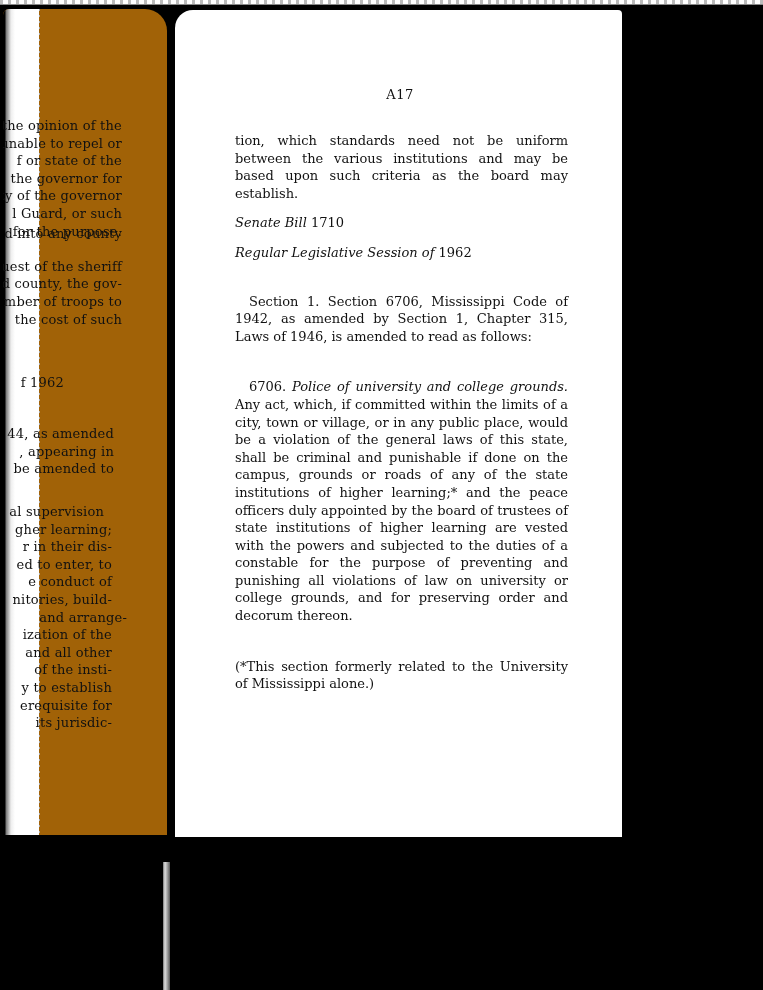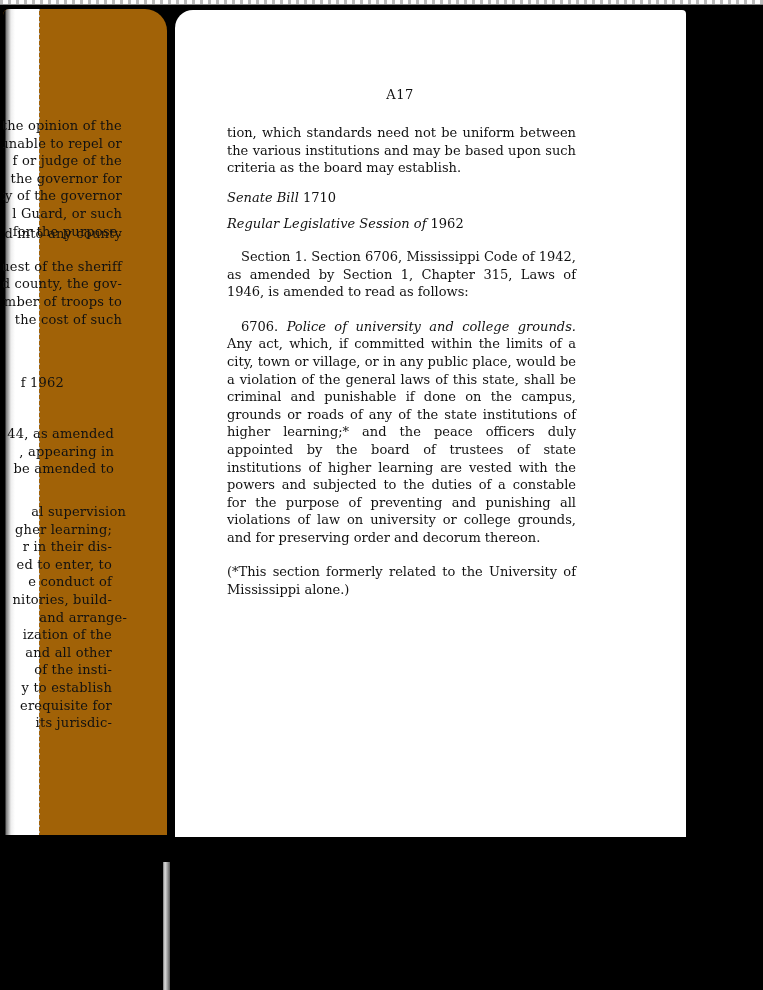--- a/index.html
+++ b/index.html
@@ -63,21 +63,21 @@
     }
     .gutter-shadow {
       position: absolute;
       left: 167px; top: 9px;
       width: 6px; height: 826px;
       background: #000;
     }
     .right-page {
       position: absolute;
       left: 175px; top: 10px;
-      width: 511px; height: 827px;
+      width: 447px; height: 827px;
       background: #fff;
       border-top-left-radius: 18px;
       border-top-right-radius: 4px;
     }
     .page-number {
       position: absolute;
       left: 0; top: 77px;
       width: 450px;
       text-align: center;
       font-size: 13px;
@@ -85,21 +85,21 @@
     }
     .right-body {
       position: absolute;
       left: 48px; top: 110px;
       width: 357px;
       font-size: 13px;
       line-height: 17.6px;
       text-align: justify;
     }
     .right-body p {
-      margin: 4px;
+      margin: 12px;
     }
     .para-indent {
       text-indent: 14px;
     }
     .heading {
       text-align: left;
       font-style: italic;
       margin: 10px 0 0 0;
     }
     .heading .num {
@@ -120,35 +120,35 @@
 
 <div class="top-dash"></div>
 <div class="top-line"></div>
 
 <div class="left-page">
   <div class="shade"></div>
   <div class="left-ruler"></div>
   <div class="left-text">
     <div class="left-line" style="top:108px">the opinion of the</div>
     <div class="left-line" style="top:125.6px">unable to repel or</div>
-    <div class="left-line" style="top:143.2px">f or judge of the</div>
+    <div class="left-line" style="top:143.2px">f or state of the</div>
     <div class="left-line" style="top:160.8px">the governor for</div>
     <div class="left-line" style="top:178.4px">ty of the governor</div>
     <div class="left-line" style="top:196px">l Guard, or such</div>
     <div class="left-line" style="top:213.6px">for the purpose.</div>
     <div class="left-line" style="top:216px">d into any county</div>
     <div class="left-line" style="top:248.8px">uest of the sheriff</div>
     <div class="left-line" style="top:266.4px">d county, the gov-</div>
     <div class="left-line" style="top:284px">mber of troops to</div>
     <div class="left-line" style="top:301.6px">the cost of such</div>
     <div class="left-line" style="top:365px;right:103px">f 1962</div>
     <div class="left-line" style="top:416px;right:53px">44, as amended</div>
     <div class="left-line" style="top:433.6px;right:53px">, appearing in</div>
     <div class="left-line" style="top:451.2px;right:53px">be amended to</div>
-    <div class="left-line" style="top:494px;right:41px">al supervision</div>
+    <div class="left-line" style="top:494px;right:63px">al supervision</div>
     <div class="left-line" style="top:511.6px;right:55px">gher learning;</div>
     <div class="left-line" style="top:529.2px;right:55px">r in their dis-</div>
     <div class="left-line" style="top:546.8px;right:55px">ed to enter, to</div>
     <div class="left-line" style="top:564.4px;right:55px">e conduct of</div>
     <div class="left-line" style="top:582px;right:55px">nitories, build-</div>
     <div class="left-line" style="top:599.6px;right:40px">and arrange-</div>
     <div class="left-line" style="top:617.2px;right:55px">ization of the</div>
     <div class="left-line" style="top:634.8px;right:55px">and all other</div>
     <div class="left-line" style="top:652.4px;right:55px">of the insti-</div>
     <div class="left-line" style="top:670px;right:55px">y to establish</div>

